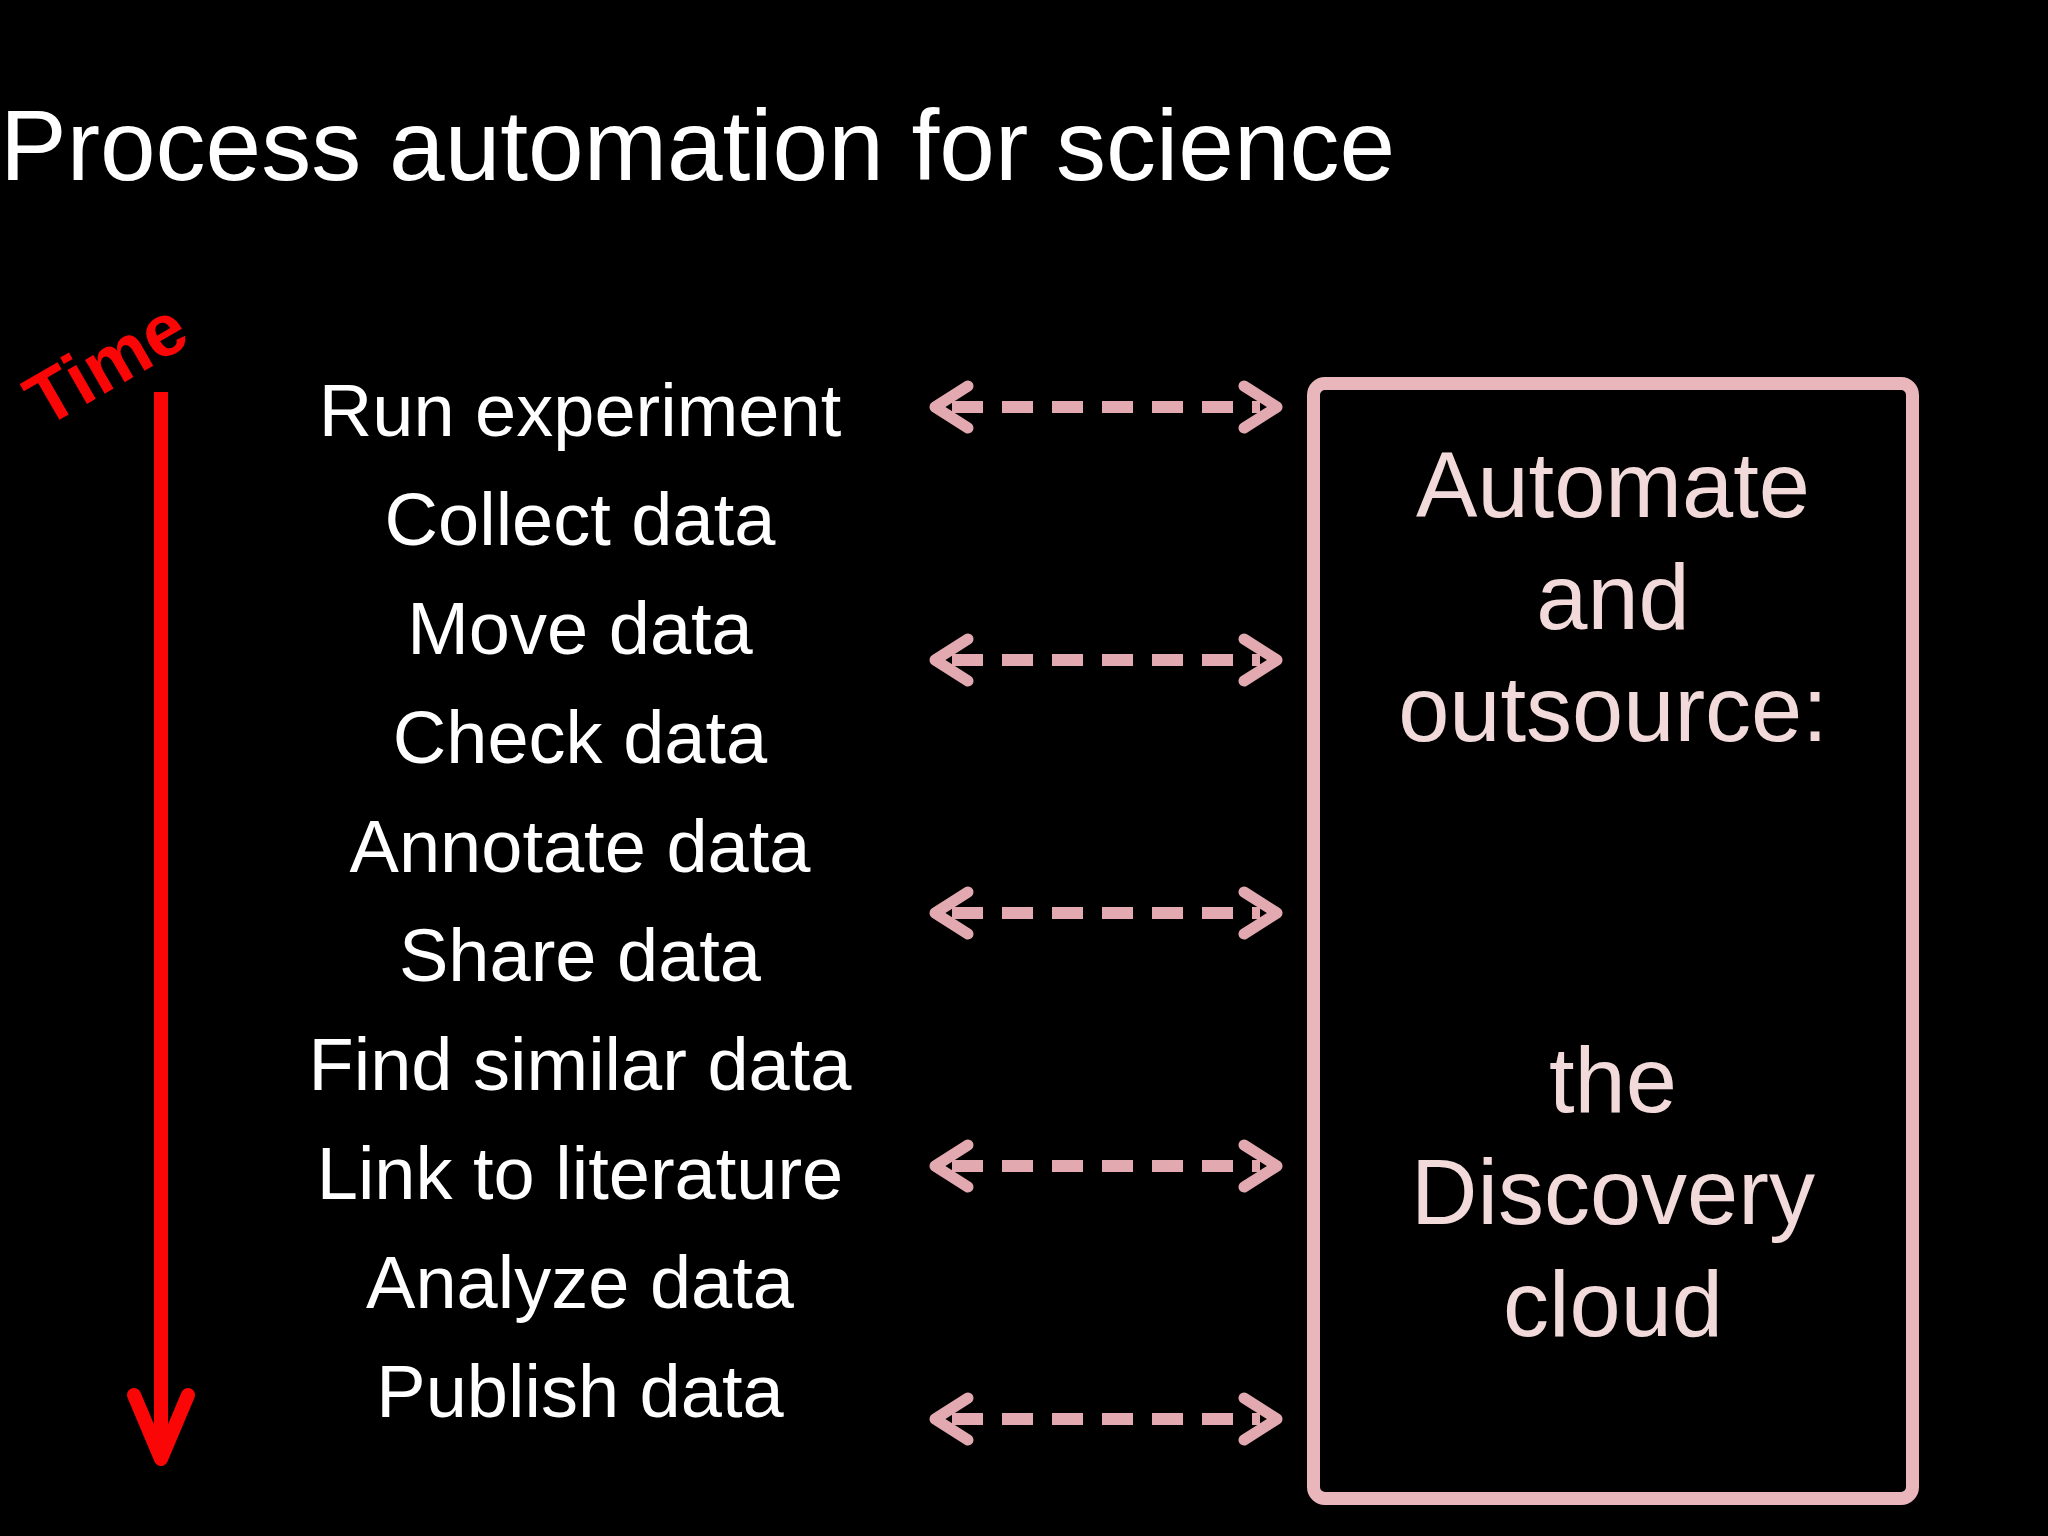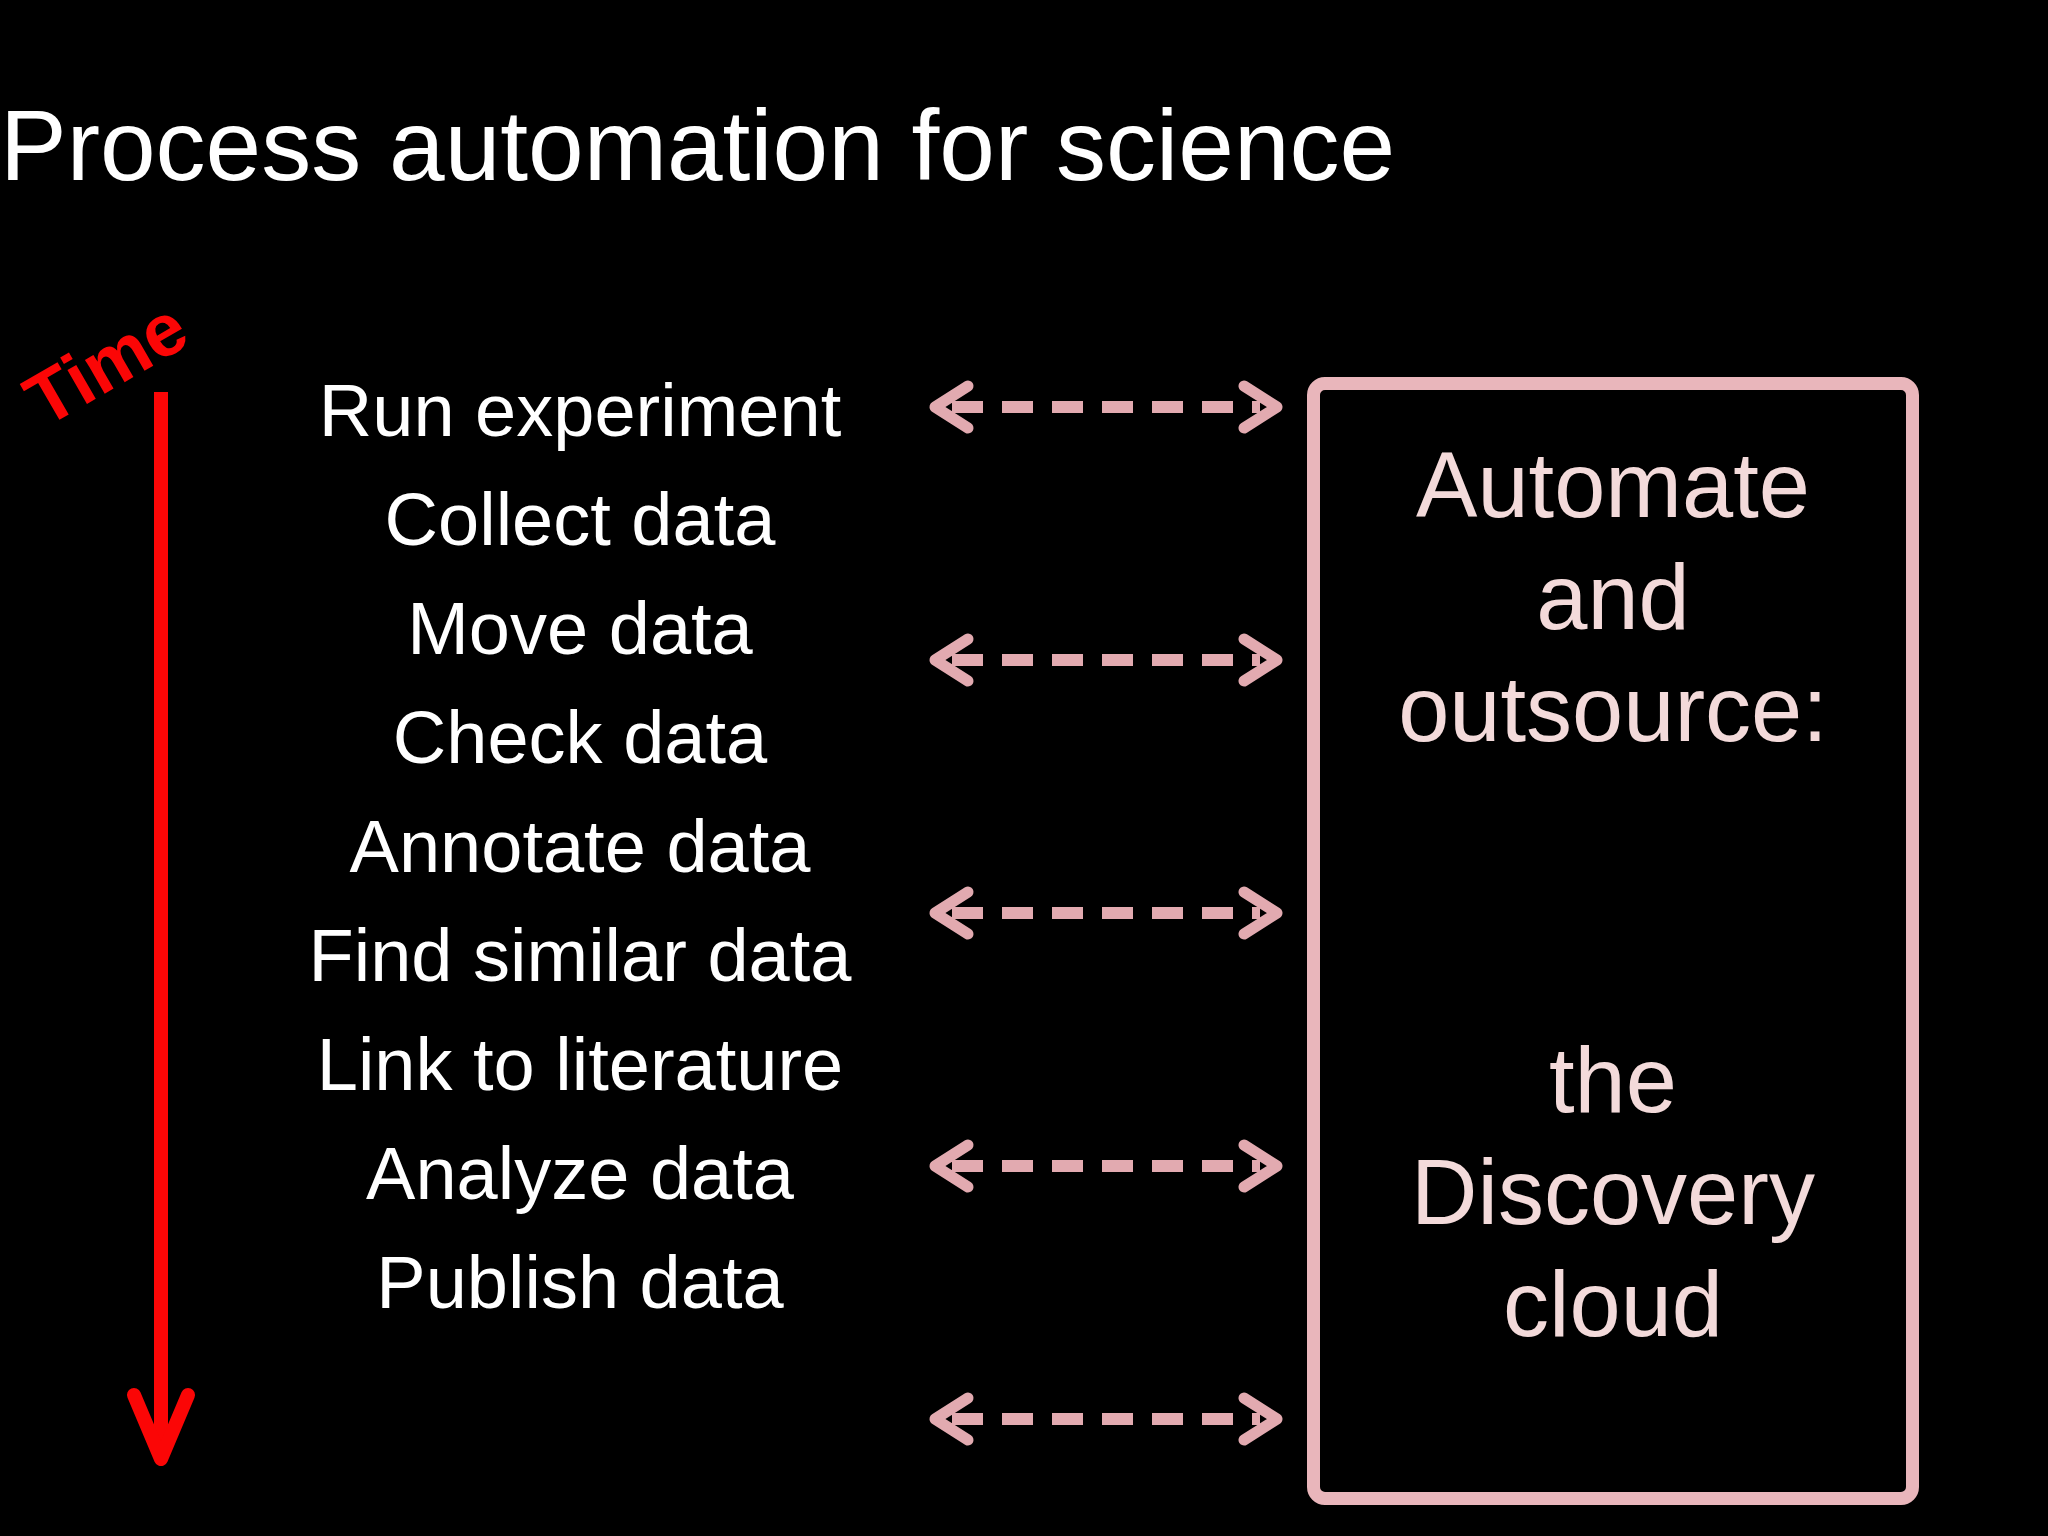--- a/index.html
+++ b/index.html
@@ -76,20 +76,21 @@
     <line x1="43" y1="7" x2="43" y2="1062" stroke="var(--time-red)" stroke-width="14"></line>
     <polyline points="16,1010 43,1074 70,1010" fill="none" stroke="var(--time-red)" stroke-width="14" stroke-linecap="round" stroke-linejoin="round"></polyline>
   </svg>
 
   <div class="steps">
     <div>Run experiment</div>
     <div>Collect data</div>
     <div>Move data</div>
     <div>Check data</div>
     <div>Annotate data</div>
+    <div>Share data</div>
     <div>Find similar data</div>
     <div>Link to literature</div>
     <div>Analyze data</div>
     <div>Publish data</div>
   </div>
 
   <svg width="0" height="0" style="position:absolute" aria-hidden="true">
     <defs>
       <g id="dbl-arrow">
         <line x1="30" y1="30" x2="338" y2="30" stroke="var(--arrow-pink)" stroke-width="12" stroke-dasharray="31 19"></line>

